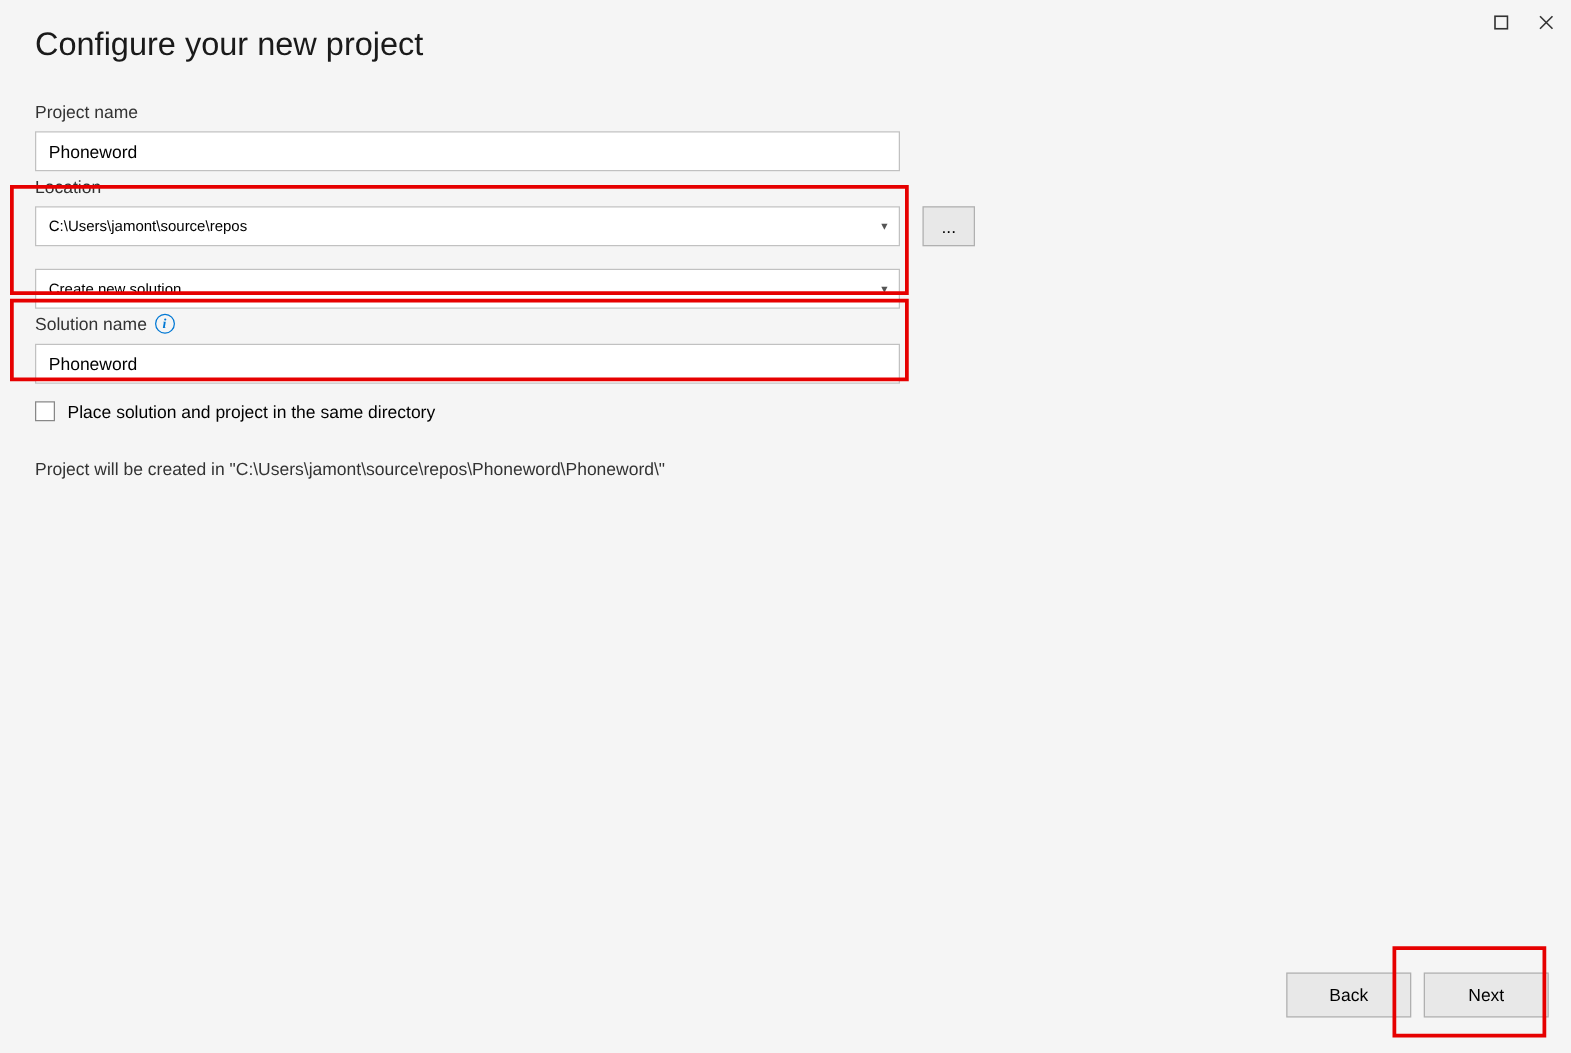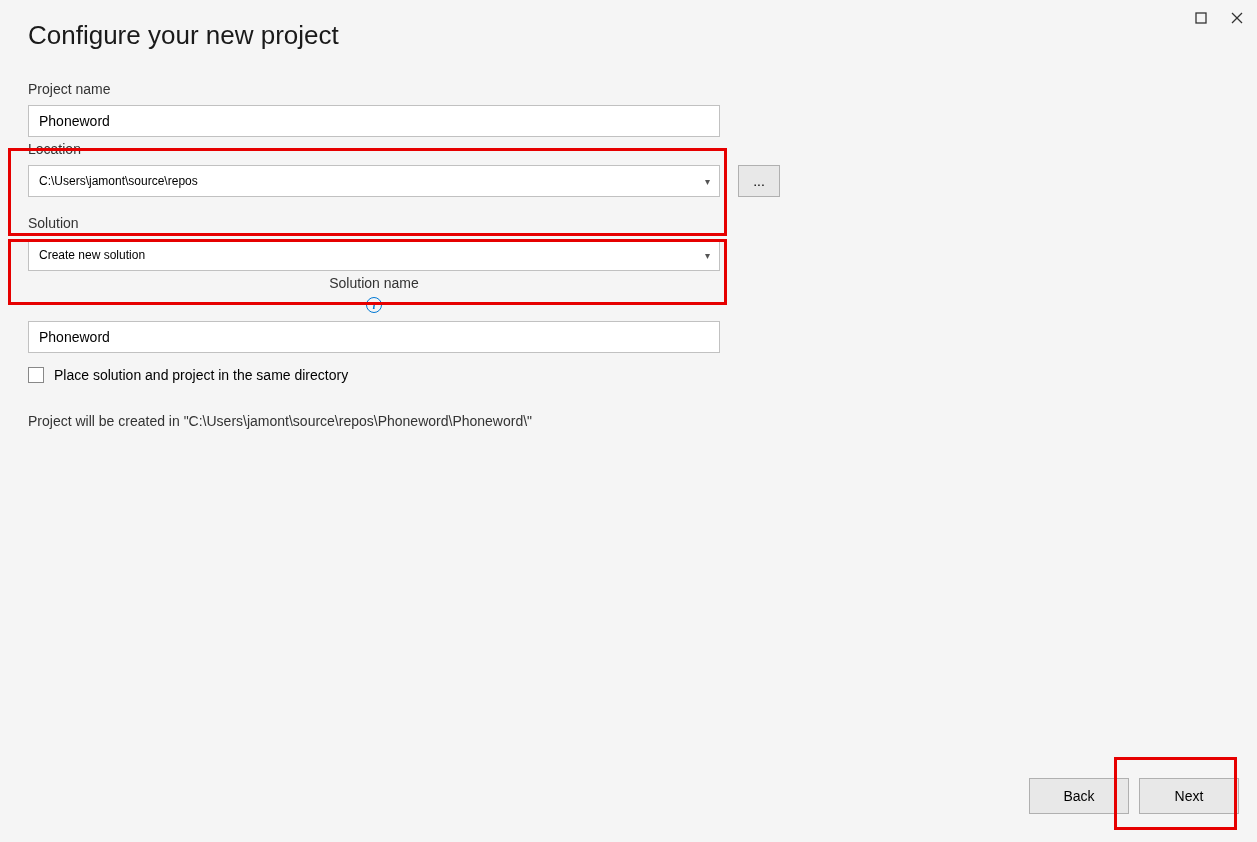--- a/index.html
+++ b/index.html
@@ -69,21 +69,20 @@
       display: block;
       font-size: 14px;
       color: #333;
       margin-bottom: 8px;
     }
     .field-label-with-icon {
       display: flex;
       align-items: center;
       gap: 6px;
       margin-bottom: 8px;
-      flex-direction: column;
     }
     .text-input {
       width: 100%;
       height: 32px;
       border: 1px solid #c1c1c1;
       background: #fff;
       padding: 0 10px;
       font-size: 14px;
       font-family: inherit;
       outline: none;
@@ -241,21 +240,20 @@
       <label class="field-label">Location</label>
       <div class="select-wrapper">
         <input type="text" class="select-input" value="C:\Users\jamont\source\repos" style="">
         <span class="select-chevron">▾</span>
       </div>
     </div>
     <button class="browse-button">...</button>
   </div>
 
   <div class="field-group">
-    <label class="field-label">Solution</label>
     <div class="select-wrapper">
       <input type="text" class="select-input" readonly="" value="Create new solution" style="">
       <span class="select-chevron">▾</span>
     </div>
   </div>
 
   <div class="field-group">
     <div class="field-label-with-icon">
       <label class="field-label" style="margin-bottom:0">Solution name</label>
       <span class="info-icon">i</span>

